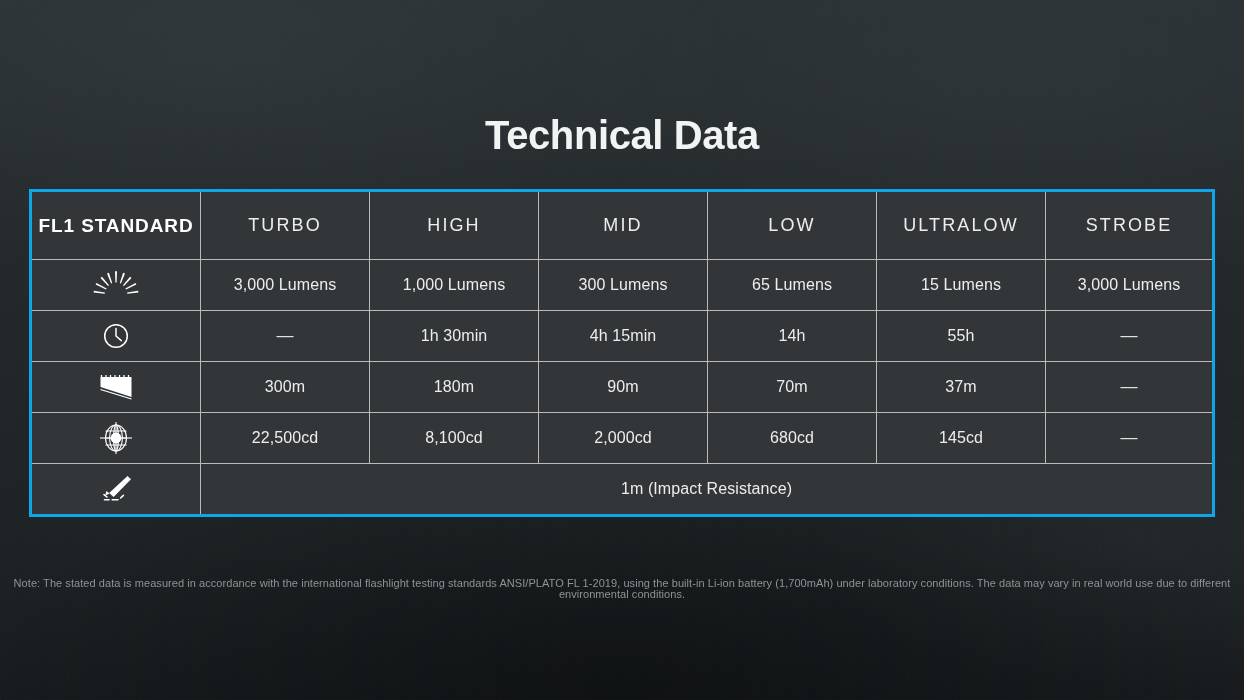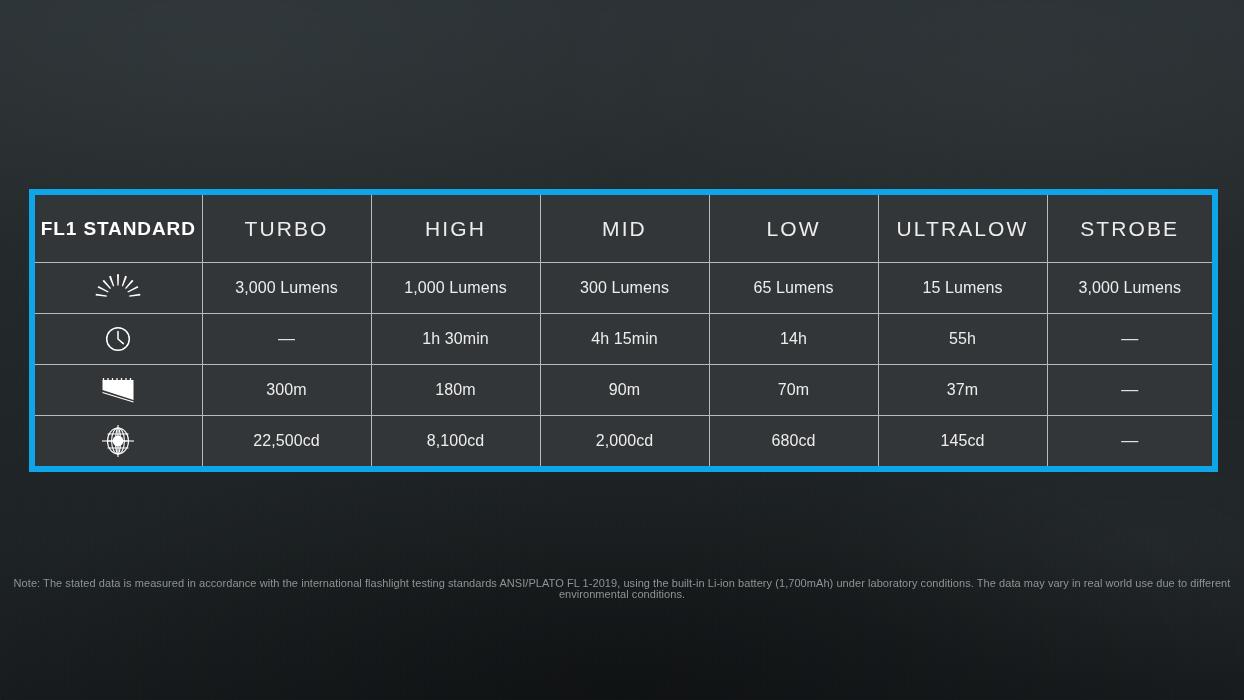--- a/index.html
+++ b/index.html
@@ -66,39 +66,39 @@
   .table-wrap {
     position: absolute;
     left: 29px;
     top: 189px;
     width: 1183px;
   }
   table.spec {
     border-collapse: collapse;
     table-layout: fixed;
     width: 1183px;
-    border: 6px solid #0ea5e9;
+    border: 3px solid #0ea5e9;
   }
   table.spec td {
     border: 1px solid #b9bbbb;
     background: #333638;
     color: #eceded;
     text-align: center;
     vertical-align: middle;
     font-size: 16px;
     letter-spacing: 0.1px;
     padding: 0;
   }
   td.label-cell {
     background: #040506;
     width: 170px;
   }
   tr.header-row td {
     height: 67px;
-    font-size: 21px;
+    font-size: 18px;
     letter-spacing: 2.1px;
   }
   tr.header-row td.label-cell {
     font-size: 19px;
     font-weight: bold;
     color: #ffffff;
     letter-spacing: 0.9px;
   }
   tr.data-row td { height: 50px; }
   tr.merged-row td { height: 50px; }
@@ -127,20 +127,21 @@
   }
 </style>
 </head>
 <body>
 
 <div id="bg-texture"></div>
 <div id="bg-noise"></div>
 
 <div id="page">
 
+  <div class="title">Technical Data</div>
 
   <div class="table-wrap">
     <table class="spec">
       <colgroup>
         <col style="width:170px">
         <col style="width:169px">
         <col style="width:169px">
         <col style="width:169px">
         <col style="width:169px">
         <col style="width:169px">
@@ -240,20 +241,37 @@
             </div>
           </td>
           <td>22,500cd</td>
           <td>8,100cd</td>
           <td>2,000cd</td>
           <td>680cd</td>
           <td>145cd</td>
           <td><span class="dash">—</span></td>
         </tr>
 
+        <tr class="merged-row">
+          <td class="label-cell">
+            <div class="icon-box">
+              <svg width="40" height="30" viewBox="0 0 40 30">
+                <path d="M31.5 2.0 L35.0 5.2 L17.6 23.0 L13.2 19.0 Z" fill="#ffffff"></path>
+                <path d="M13.6 19.4 L9.2 21.6 L10.4 17.0 Z" fill="#ffffff"></path>
+                <g stroke="#ffffff" stroke-width="1.6" stroke-linecap="round">
+                  <path d="M8.5 25.8 L13.0 25.8"></path>
+                  <path d="M16.2 25.8 L22.0 25.8"></path>
+                  <path d="M24.6 24.0 L27.4 21.4"></path>
+                  <path d="M11.0 23.0 L8.0 20.6"></path>
+                </g>
+              </svg>
+            </div>
+          </td>
+          <td colspan="6">1m (Impact Resistance)</td>
+        </tr>
 
 
       </tbody>
     </table>
   </div>
 
   <div class="footnote">Note: The stated data is measured in accordance with the international flashlight testing standards ANSI/PLATO FL 1-2019, using the built-in Li-ion battery (1,700mAh) under laboratory conditions. The data may vary in real world use due to different environmental conditions.</div>
 
 </div>
 

